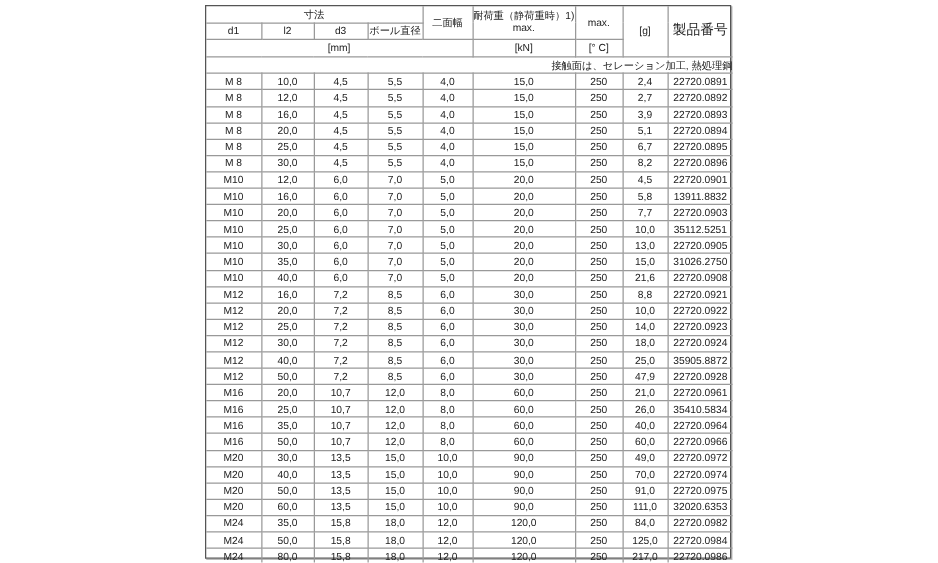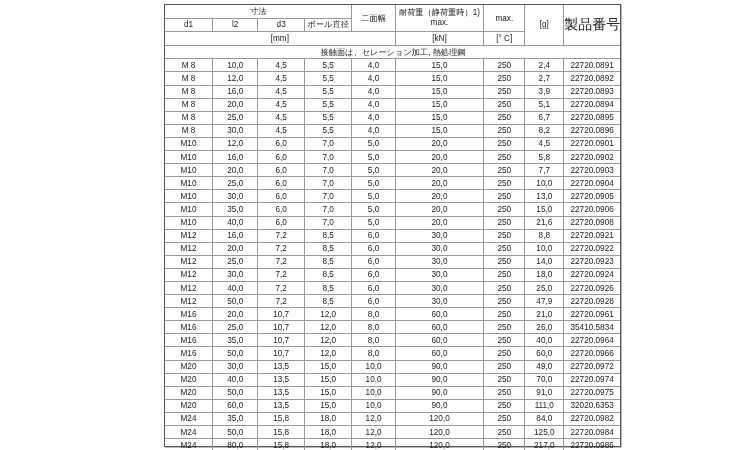--- a/index.html
+++ b/index.html
@@ -1,27 +1,27 @@
 <!DOCTYPE html>
 <html><head>
 <meta charset="utf-8">
 <style>
   html, body { margin:0; padding:0; background:#ffffff; }
   body { width:750px; height:450px; position:relative; overflow:hidden;
          font-family:"Liberation Sans", "DejaVu Sans", sans-serif; color:#222; }
-  .frame { position:absolute; left:164px; top:4px; width:457px; height:443px;
+  .frame { position:absolute; left:164px; top:4px; width:421px; height:443px;
            border:1px solid #555; box-sizing:border-box; box-shadow:1px 1px 0 #bbb; }
   table { border-collapse:collapse; width:100%; table-layout:fixed; font-size:8.2px; }
   td { border:1px solid #999; text-align:center; padding:0; height:12.1px;
        line-height:11px; white-space:nowrap; overflow:hidden; }
   tr:first-child td { border-top:none; }
   td:first-child { border-left:none; }
   td:last-child { border-right:none; }
   .hdr td { height:12.6px; }
-  .note td { text-align:center; padding-left:1px; border-left:none; border-right:none; }
+  .note td { text-align:right; padding-left:1px; border-left:none; border-right:none; }
   .unit-row td { }
 </style>
 </head>
 <body>
 
 <div class="frame">
   <table>
     <colgroup>
       <col style="width:44px">
         <col style="width:42px">
@@ -36,21 +36,21 @@
     <tbody id="tbody">
       <tr class="hdr">
         <td colspan="4">寸法</td>
         <td rowspan="2">二面幅</td>
         <td rowspan="2" style="line-height:10px">
           <span>耐荷重（静荷重時）1)</span><br>
           <span>max.</span>
         </td>
         <td rowspan="2">max.</td>
         <td rowspan="3">[g]</td>
-        <td rowspan="3" style="font-size:14px">製品番号</td>
+        <td rowspan="3" style="font-size:11px">製品番号</td>
       </tr>
       <tr class="hdr">
         <td>d1</td>
         <td>l2</td>
         <td>d3</td>
         <td>ボール直径</td>
       </tr>
       <tr class="hdr unit-row">
         <td colspan="5">[mm]</td>
         <td>[kN]</td>
@@ -138,21 +138,21 @@
         </tr>
         <tr>
           <td>M10</td>
           <td>16,0</td>
           <td>6,0</td>
           <td>7,0</td>
           <td>5,0</td>
           <td>20,0</td>
           <td>250</td>
           <td>5,8</td>
-          <td>22720.0902</td>
+          <td>13911.8832</td>
         </tr>
         <tr>
           <td>M10</td>
           <td>20,0</td>
           <td>6,0</td>
           <td>7,0</td>
           <td>5,0</td>
           <td>20,0</td>
           <td>250</td>
           <td>7,7</td>
@@ -160,21 +160,21 @@
         </tr>
         <tr>
           <td>M10</td>
           <td>25,0</td>
           <td>6,0</td>
           <td>7,0</td>
           <td>5,0</td>
           <td>20,0</td>
           <td>250</td>
           <td>10,0</td>
-          <td>22720.0904</td>
+          <td>35112.5251</td>
         </tr>
         <tr>
           <td>M10</td>
           <td>30,0</td>
           <td>6,0</td>
           <td>7,0</td>
           <td>5,0</td>
           <td>20,0</td>
           <td>250</td>
           <td>13,0</td>
@@ -182,21 +182,21 @@
         </tr>
         <tr>
           <td>M10</td>
           <td>35,0</td>
           <td>6,0</td>
           <td>7,0</td>
           <td>5,0</td>
           <td>20,0</td>
           <td>250</td>
           <td>15,0</td>
-          <td>22720.0906</td>
+          <td>31026.2750</td>
         </tr>
         <tr>
           <td>M10</td>
           <td>40,0</td>
           <td>6,0</td>
           <td>7,0</td>
           <td>5,0</td>
           <td>20,0</td>
           <td>250</td>
           <td>21,6</td>
@@ -248,21 +248,21 @@
         </tr>
         <tr>
           <td>M12</td>
           <td>40,0</td>
           <td>7,2</td>
           <td>8,5</td>
           <td>6,0</td>
           <td>30,0</td>
           <td>250</td>
           <td>25,0</td>
-          <td>22720.0926</td>
+          <td>35905.8872</td>
         </tr>
         <tr>
           <td>M12</td>
           <td>50,0</td>
           <td>7,2</td>
           <td>8,5</td>
           <td>6,0</td>
           <td>30,0</td>
           <td>250</td>
           <td>47,9</td>

